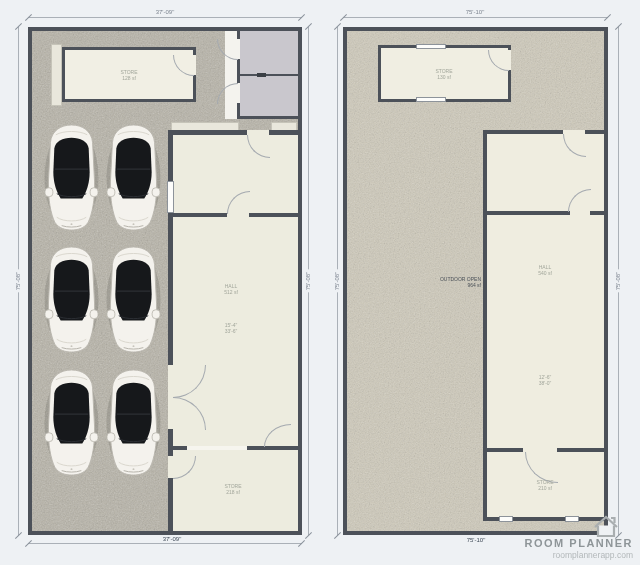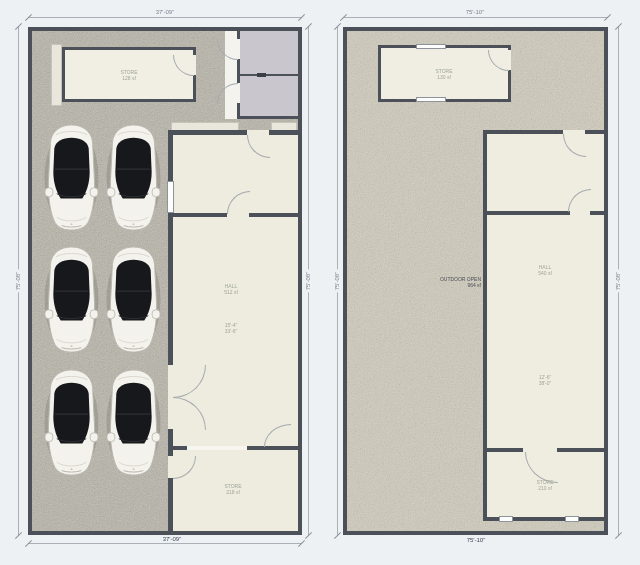--- a/index.html
+++ b/index.html
@@ -219,14 +219,23 @@
     <div class="lbl" style="left:198px;top:343px;">
       <div>12'-6"</div>
       <div>38'-0"</div>
     </div>
     <div class="lbl" style="left:198px;top:448px;">
       <div>STORE</div>
       <div>210 sf</div>
     </div>
   </div>
 
+  <div id="wm">
+    <svg width="26" height="22" viewBox="0 0 26 22" style="display:block;margin-left:auto;margin-right:14px;">
+      <path d="M2 12 L13 2 L24 12" fill="none" stroke="#a9aeb0" stroke-width="2.2"></path>
+      <path d="M5 10.5 V21 H21 V10.5" fill="#eef1f4" stroke="#a9aeb0" stroke-width="2.2"></path>
+      <path d="M18 3 h3.5 v5" fill="none" stroke="#a9aeb0" stroke-width="2.2"></path>
+    </svg>
+    <div class="title">ROOM PLANNER</div>
+    <div class="url">roomplannerapp.com</div>
+  </div>
 
 </div>
 
 </body></html>

